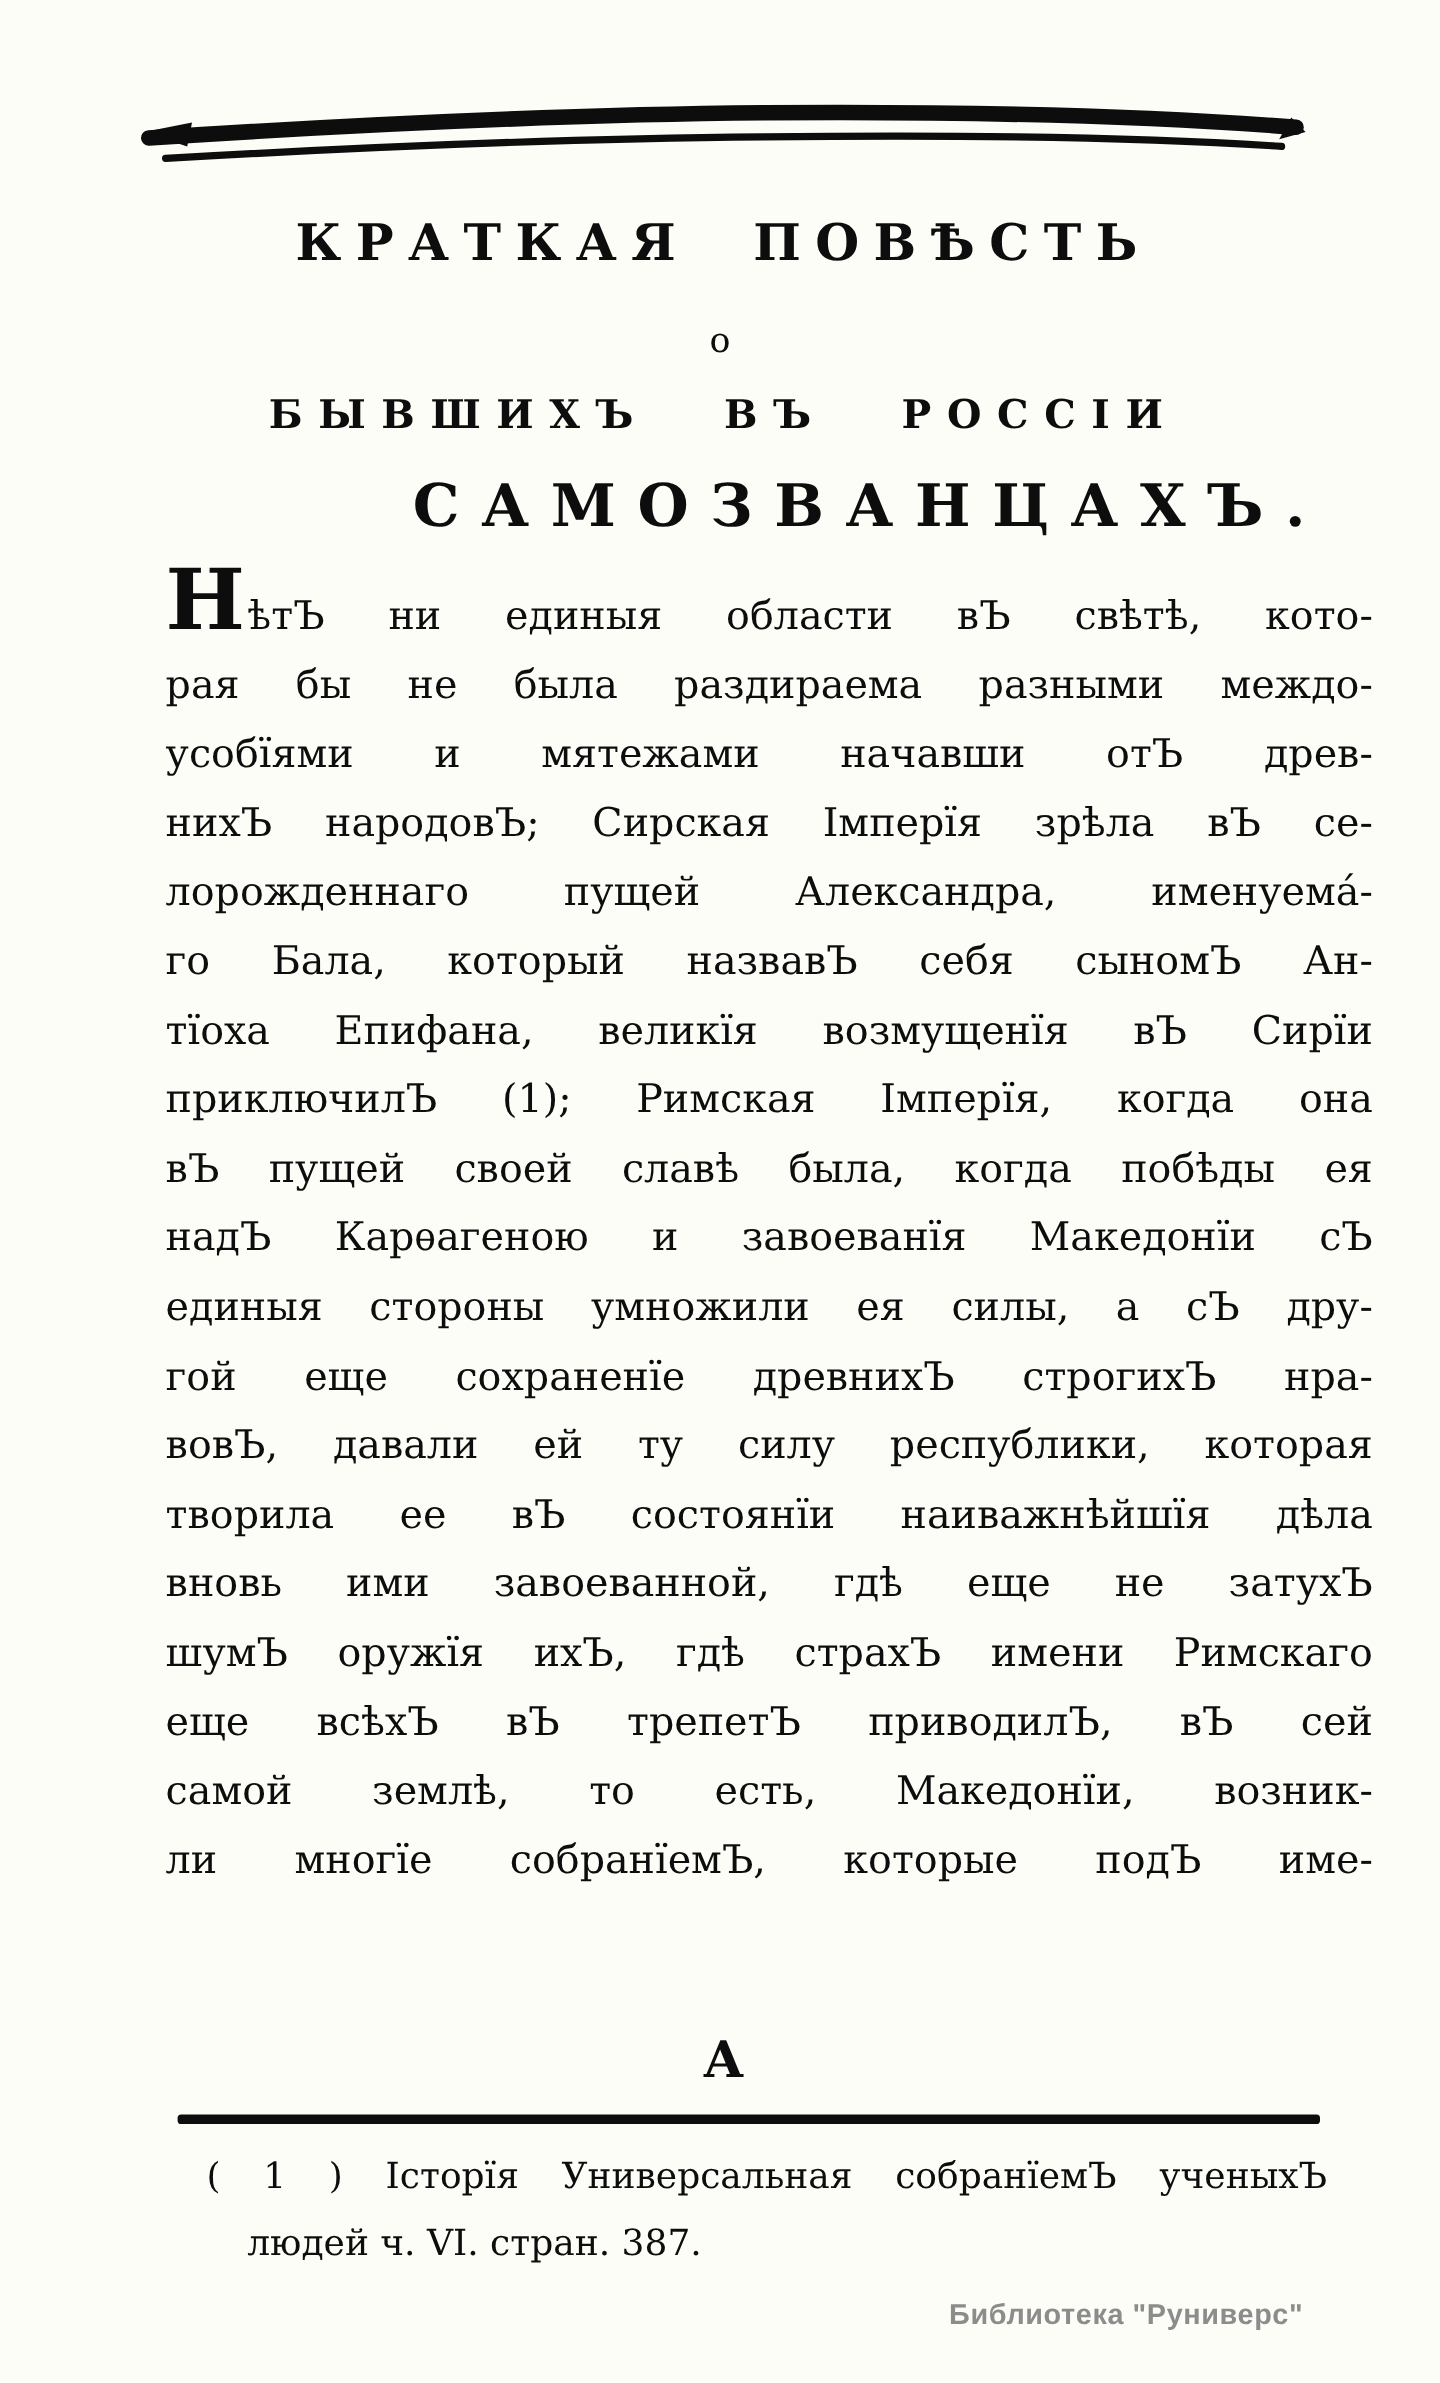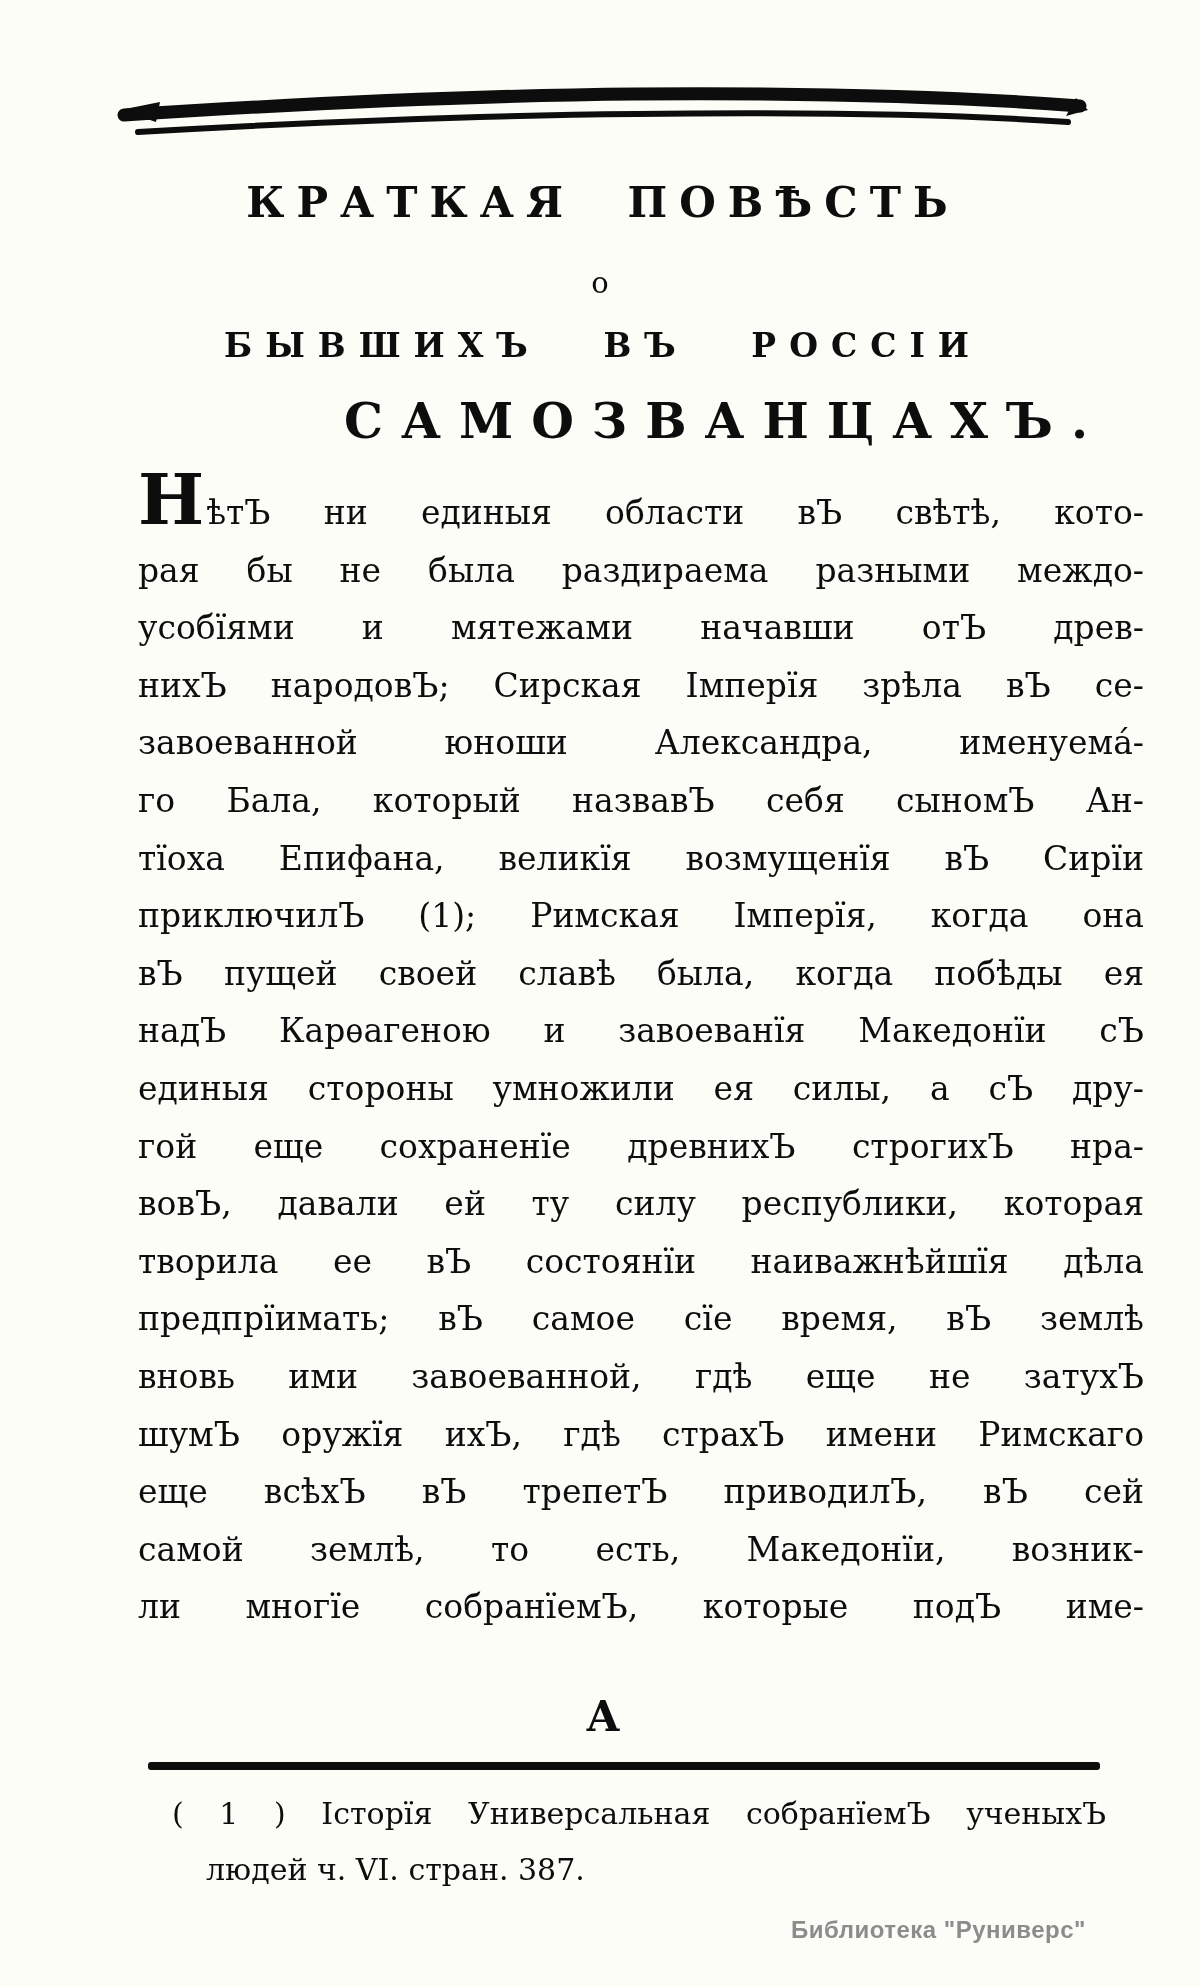--- a/index.html
+++ b/index.html
@@ -93,31 +93,30 @@
 
   <div class="title-line t4">САМОЗВАНЦАХЪ.</div>
 
   <div class="body-text">
     <div class="line">
       <span class="initial">Н</span><span>ѣтЪ ни единыя области вЪ свѣтѣ, кото-</span>
     </div>
     <div class="line">рая бы не была раздираема разными междо-</div>
       <div class="line">усобїями и мятежами начавши отЪ древ-</div>
       <div class="line">нихЪ народовЪ; Сирская Імперїя зрѣла вЪ се-</div>
-      <div class="line">завоеванной юноши Александра, именуема́-</div>
+      <div class="line">лорожденнаго пущей Александра, именуема́-</div>
       <div class="line">го Бала, который назвавЪ себя сыномЪ Ан-</div>
       <div class="line">тїоха Епифана, великїя возмущенїя вЪ Сирїи</div>
       <div class="line">приключилЪ (1); Римская Імперїя, когда она</div>
       <div class="line">вЪ пущей своей славѣ была, когда побѣды ея</div>
       <div class="line">надЪ Карѳагеною и завоеванїя Македонїи сЪ</div>
       <div class="line">единыя стороны умножили ея силы, а сЪ дру-</div>
       <div class="line">гой еще сохраненїе древнихЪ строгихЪ нра-</div>
       <div class="line">вовЪ, давали ей ту силу республики, которая</div>
       <div class="line">творила ее вЪ состоянїи наиважнѣйшїя дѣла</div>
-      <div class="line">предпрїимать; вЪ самое сїе время, вЪ землѣ</div>
       <div class="line">вновь ими завоеванной, гдѣ еще не затухЪ</div>
       <div class="line">шумЪ оружїя ихЪ, гдѣ страхЪ имени Римскаго</div>
       <div class="line">еще всѣхЪ вЪ трепетЪ приводилЪ, вЪ сей</div>
       <div class="line">самой землѣ, то есть, Македонїи, возник-</div>
       <div class="line">ли многїе собранїемЪ, которые подЪ име-</div>
   </div>
 
   <div class="signature">А</div>
 
   <div class="footnote-rule"></div>

